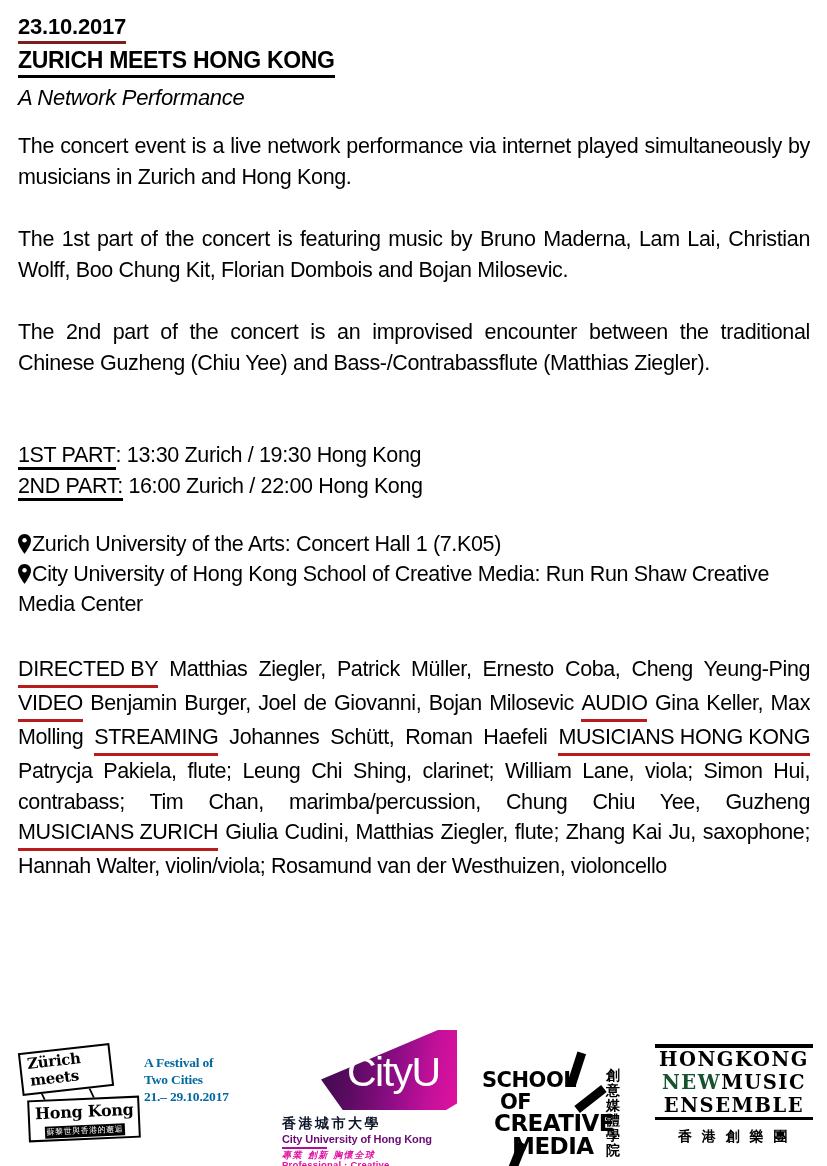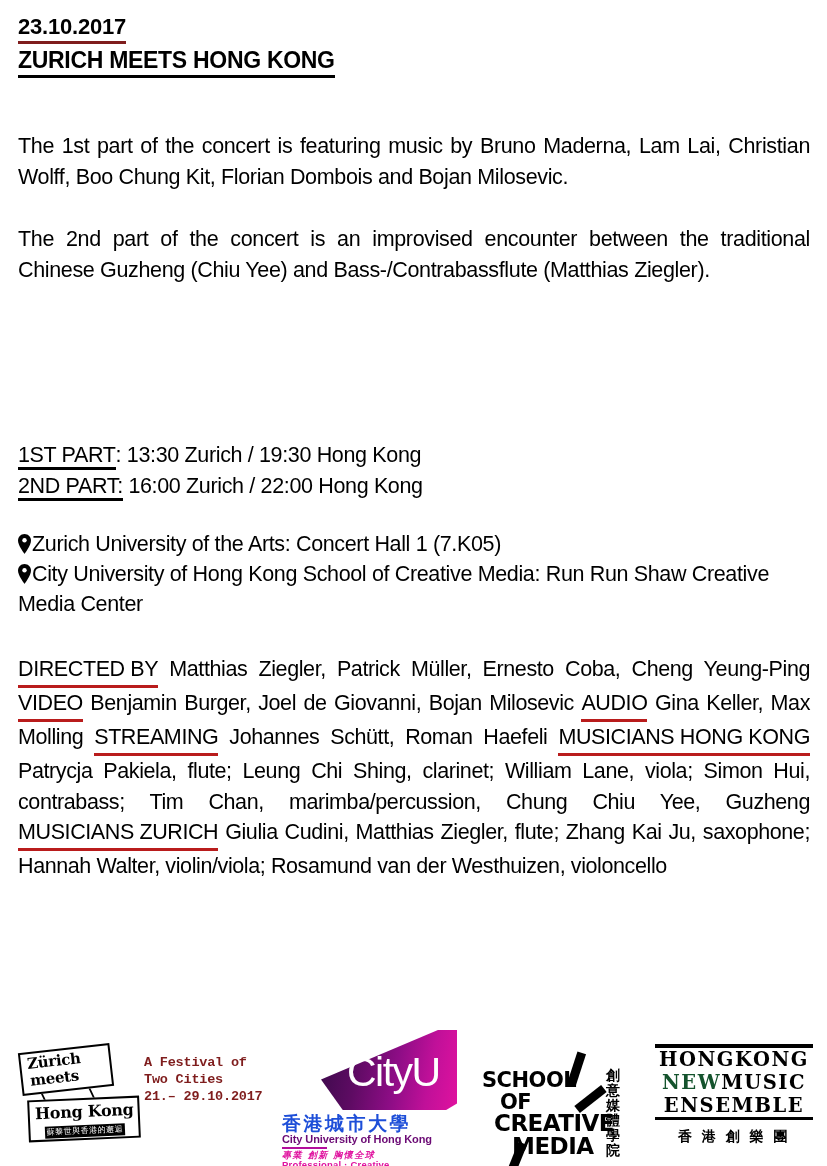--- a/index.html
+++ b/index.html
@@ -201,26 +201,26 @@
     border-right: 2.5px solid #000;
     transform: skewX(22deg) rotate(-4deg);
     box-sizing: border-box;
   }
 
   
   .logo-festival {
     position: absolute;
     left: 144px;
     top: 26px;
-    font-family: Liberation Mono, monospace;
+    font-family: Liberation Serif, serif;
     font-weight: bold;
     font-size: 13.5px;
     line-height: 17px;
     letter-spacing: -0.2px;
-    color: #7f1d1d;
+    color: #0369a1;
     white-space: nowrap;
   }
 
   
   .logo-cityu {
     position: absolute;
     left: 277px;
     top: 2px;
     width: 180px;
     height: 136px;
@@ -238,23 +238,23 @@
     font-size: 41px;
     font-family: "Liberation Sans", sans-serif;
     font-weight: normal;
     color: #ffffff;
     letter-spacing: -1.5px;
     line-height: 41px;
   }
   .cityu-cn {
     position: absolute;
     left: 5px; top: 85px;
-    font-size: 19px;
-    font-weight: bold;
-    color: #1d4ed8;
+    font-size: 14px;
+    font-weight: bold;
+    color: #0f172a;
     letter-spacing: 2.5px;
     line-height: 17px;
     white-space: nowrap;
     font-family: "DejaVu Sans", sans-serif;
     text-align: right;
   }
   .cityu-en {
     position: absolute;
     left: 5px; top: 103px;
     font-size: 11px;
@@ -374,23 +374,25 @@
 
 <div class="page">
 
   <div class="header">
     <div>
       <span class="date-line">23.10.2017</span>
     </div>
     <div>
       <span class="title-line">ZURICH MEETS HONG KONG</span>
     </div>
+    <div class="subtitle-line">A Network Performance</div>
   </div>
 
   <div class="body-text">
+    <p class="para">The concert event is a live network performance via internet played simultaneously by musicians in Zurich and Hong Kong.</p>
     <p class="para">The 1st part of the concert is featuring music by Bruno Maderna, Lam Lai, Christian Wolff, Boo Chung Kit, Florian Dombois and Bojan Milosevic.</p>
     <p class="para">The 2nd part of the concert is an improvised encounter between the traditional Chinese Guzheng (Chiu Yee) and Bass-/Contrabassflute (Matthias Ziegler).</p>
   </div>
 
   <div class="times">
     <div class="row">
       <span class="u-label">1ST PART</span><span>:</span>
       <span>13:30 Zurich / 19:30 Hong Kong</span>
     </div>
     <div class="row">

